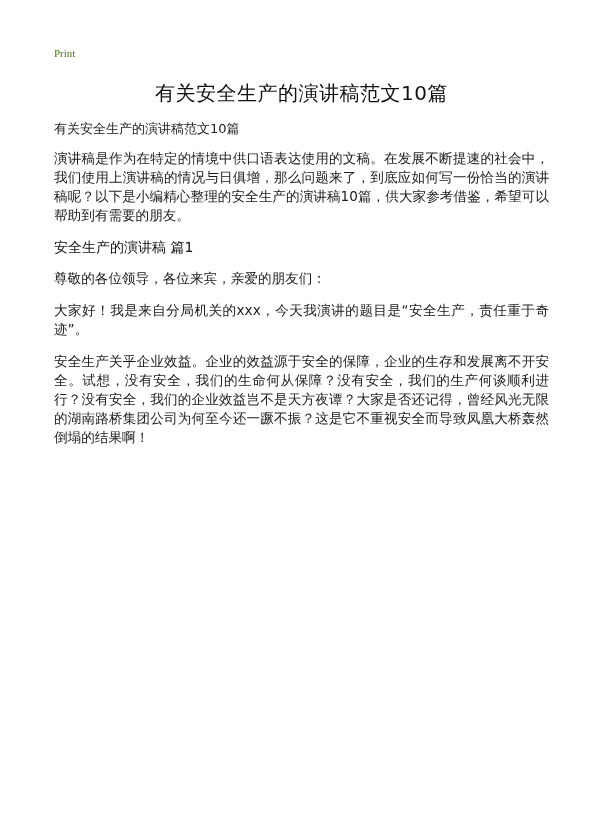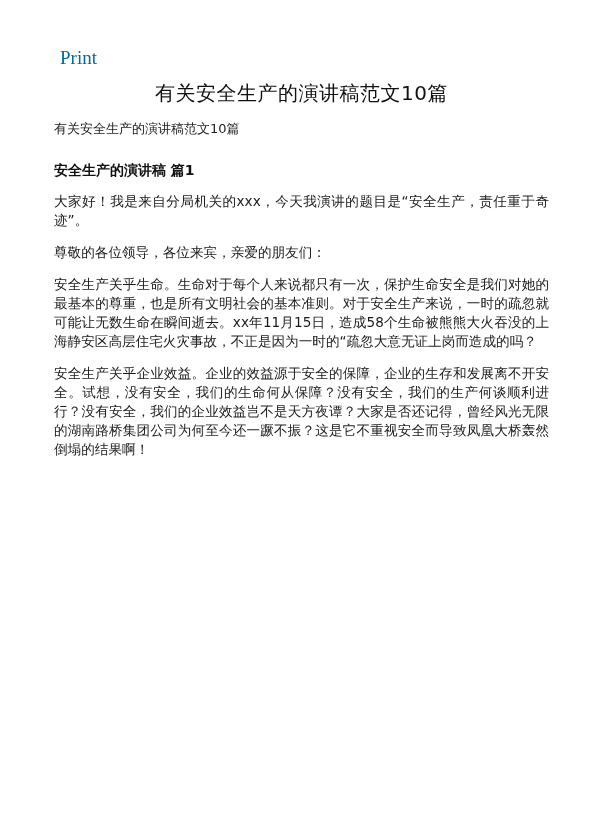--- a/index.html
+++ b/index.html
@@ -19,23 +19,22 @@
       position: absolute;
       left: 54px;
       top: 0;
       width: 495px;
     }
     .print-label {
       position: absolute;
       top: 47px;
       left: 0;
       font-family: "Liberation Serif", "DejaVu Serif", serif;
-      font-size: 19px;
-      color: #0369a1;
-      margin-left: 6px;
+      font-size: 11px;
+      color: #4d7c0f;
     }
     .doc-title {
       position: absolute;
       top: 80px;
       left: 0;
       width: 495px;
       text-align: center;
       font-size: 20px;
       font-weight: normal;
       letter-spacing: 0.5px;
@@ -58,38 +57,38 @@
       line-height: 19px;
       color: #1a1a1a;
     }
     .content p {
       margin: 0 0 13px 0;
       text-align: justify;
       word-break: break-all;
     }
     .content h2 {
       font-size: 14px;
-      font-weight: bold;
+      font-weight: normal;
       margin: 12px 0 12px 0;
       line-height: 19px;
       color: #111;
     }
   </style>
 </head>
 <body>
 
 <div class="page">
   <div class="print-label">Print</div>
 
   <h1 class="doc-title">有关安全生产的演讲稿范文10篇</h1>
 
   <div class="subtitle">有关安全生产的演讲稿范文10篇</div>
 
   <div class="content">
+    <p>演讲稿是作为在特定的情境中供口语表达使用的文稿。在发展不断提速的社会中，我们使用上演讲稿的情况与日俱增，那么问题来了，到底应如何写一份恰当的演讲稿呢？以下是小编精心整理的安全生产的演讲稿10篇，供大家参考借鉴，希望可以帮助到有需要的朋友。</p>
 
     <h2>安全生产的演讲稿 篇1</h2>
 
+    <p>尊敬的各位领导，各位来宾，亲爱的朋友们：</p>
     <p>大家好！我是来自分局机关的xxx，今天我演讲的题目是“安全生产，责任重于奇迹”。</p>
-    <p>尊敬的各位领导，各位来宾，亲爱的朋友们：</p>
-    <p>安全生产关乎生命。生命对于每个人来说都只有一次，保护生命安全是我们对她的最基本的尊重，也是所有文明社会的基本准则。对于安全生产来说，一时的疏忽就可能让无数生命在瞬间逝去。xx年11月15日，造成58个生命被熊熊大火吞没的上海静安区高层住宅火灾事故，不正是因为一时的“疏忽大意无证上岗而造成的吗？</p>
     <p>安全生产关乎企业效益。企业的效益源于安全的保障，企业的生存和发展离不开安全。试想，没有安全，我们的生命何从保障？没有安全，我们的生产何谈顺利进行？没有安全，我们的企业效益岂不是天方夜谭？大家是否还记得，曾经风光无限的湖南路桥集团公司为何至今还一蹶不振？这是它不重视安全而导致凤凰大桥轰然倒塌的结果啊！</p>
   </div>
 </div>
 
 </body></html>

